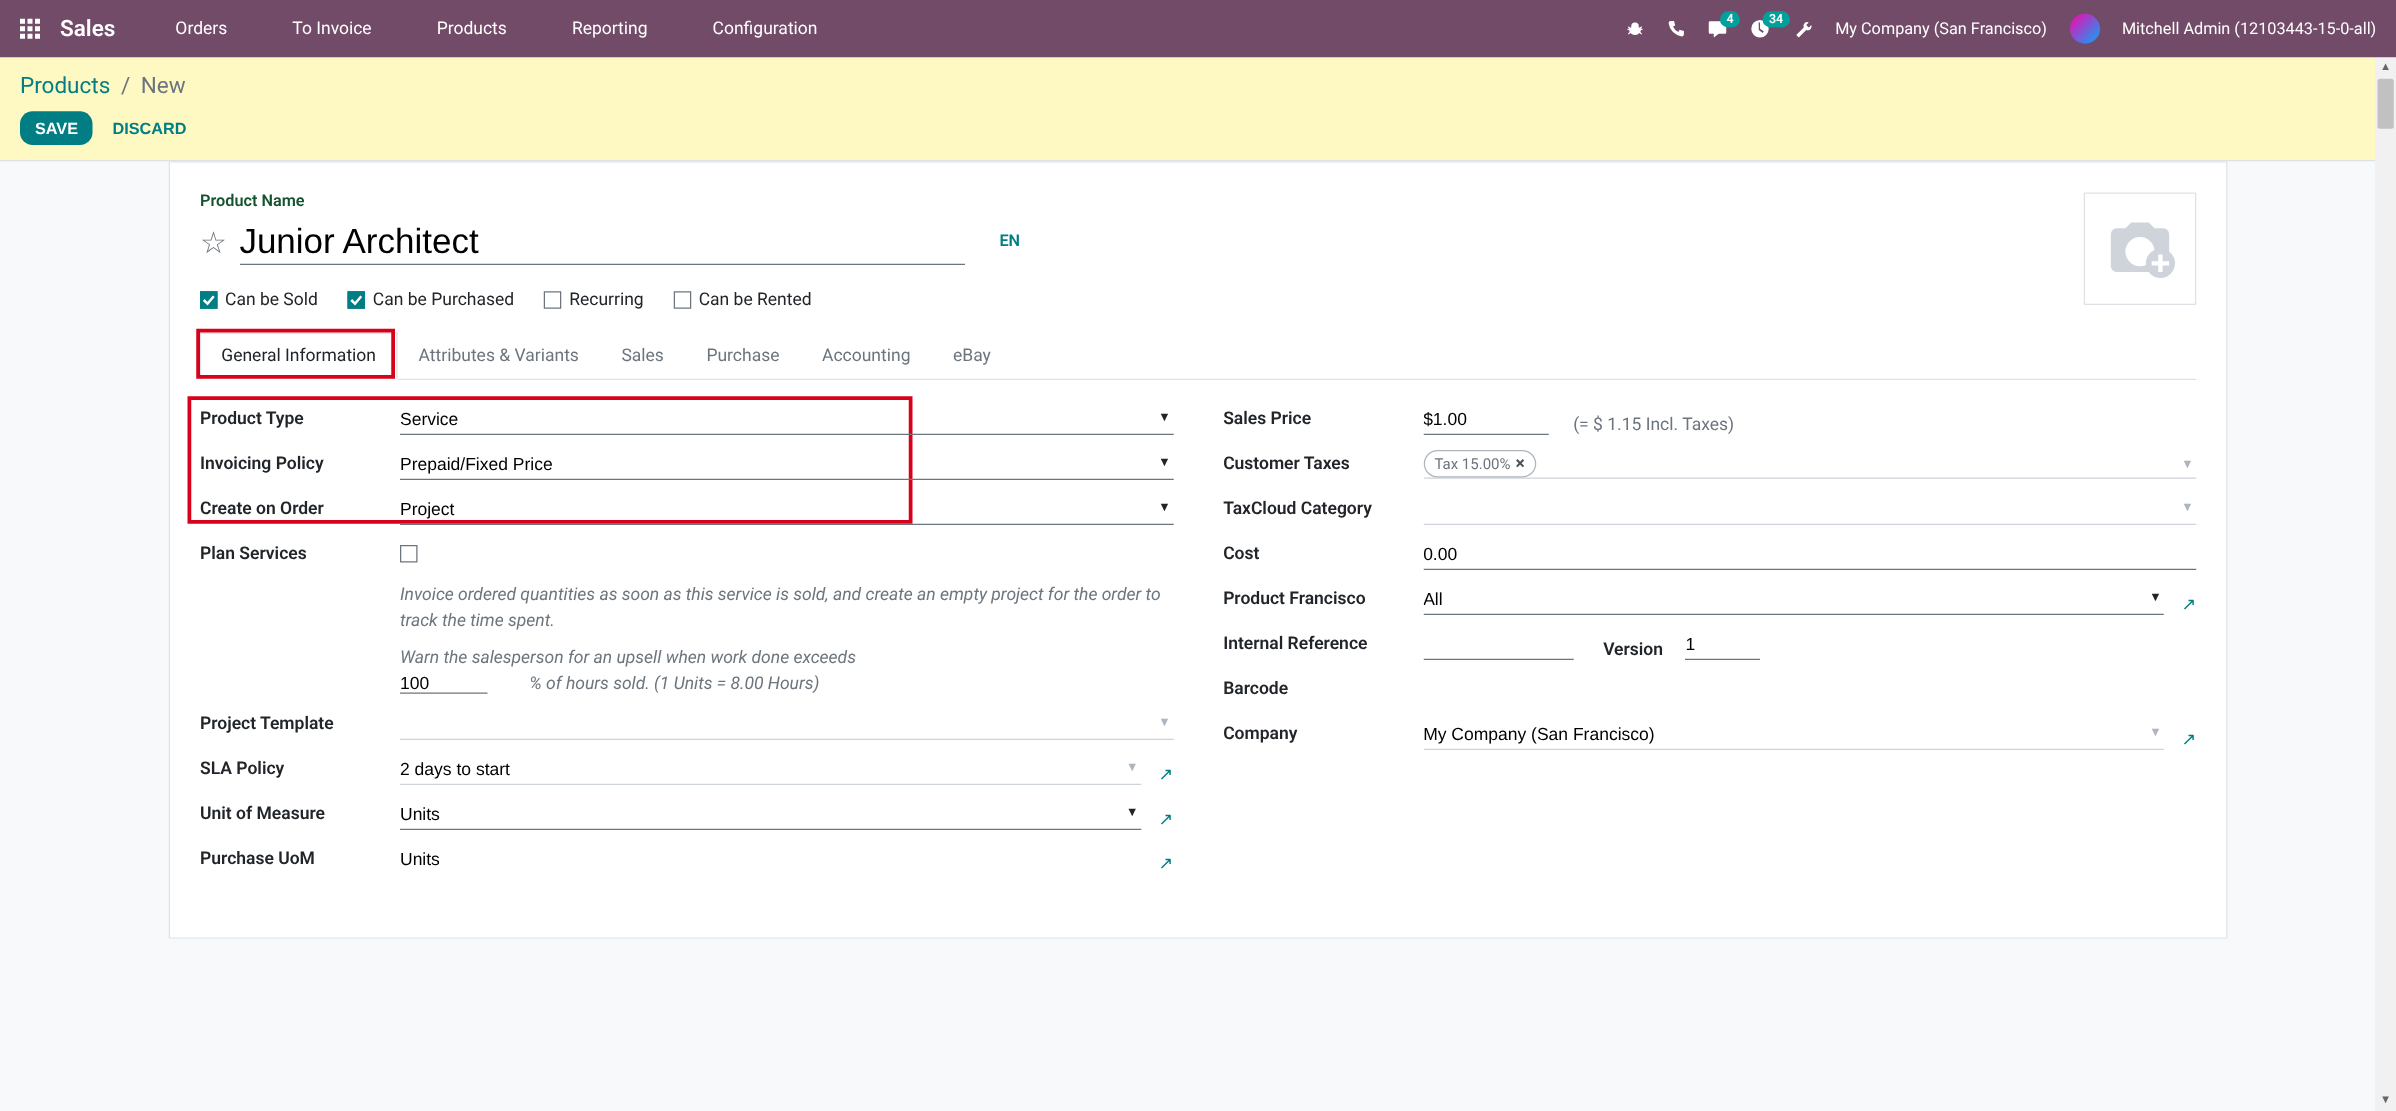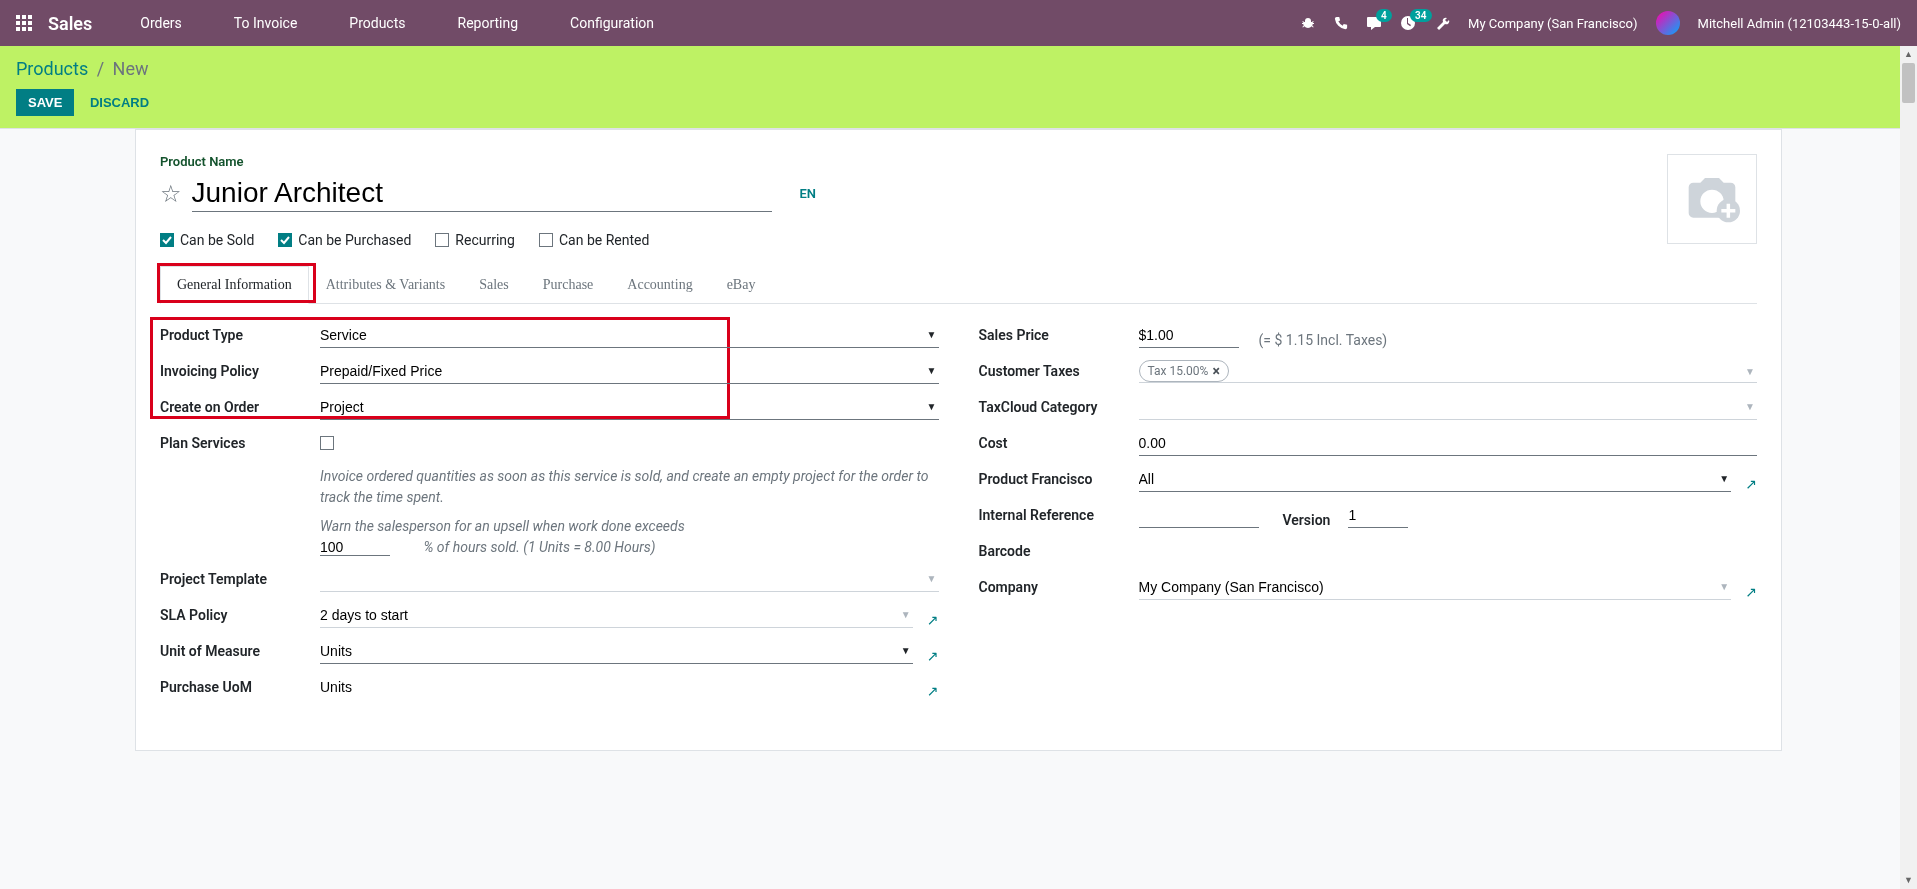--- a/index.html
+++ b/index.html
@@ -10,27 +10,27 @@
 .apps-icon span { background: #fff; }
 .brand { font-size: 18px; font-weight: 600; margin-right: 24px; }
 .nav-menu { display: flex; gap: 28px; flex: 1; }
 .nav-menu a { color: #fff; text-decoration: none; font-size: 14px; cursor: pointer; margin-left: 24px; }
 .topbar-right { display: flex; align-items: center; gap: 18px; }
 .topbar-icon { color: #fff; cursor: pointer; position: relative; display: flex; align-items: center; }
 .badge { background: #00A09D; color: #fff; font-size: 10px; padding: 1px 5px; border-radius: 8px; position: absolute; top: -6px; left: 10px; font-weight: 600; }
 .company-name { color: #fff; font-size: 13px; }
 .avatar { width: 24px; height: 24px; border-radius: 50%; background: linear-gradient(135deg, #f0a, #0af); }
 
-.actionbar { background: #bef264; padding: 12px 16px; border-bottom: 1px solid #dee2e6; }
+.actionbar { background: #fef9c3; padding: 12px 16px; border-bottom: 1px solid #dee2e6; }
 .breadcrumb { font-size: 18px; margin-bottom: 10px; }
 .breadcrumb a { color: #017e84; text-decoration: none; }
 .breadcrumb .sep { color: #6c757d; margin: 0 4px; }
 .breadcrumb .current { color: #6c757d; }
 .btn { border: none; padding: 6px 12px; font-size: 13px; font-weight: 600; cursor: pointer; }
-.btn-primary { background: #017e84; color: #fff; }
+.btn-primary { background: #017e84; color: #fff; border-radius: 10px; }
 .btn-link { background: transparent; color: #017e84; }
 
 .content { padding: 0 135px; }
 .sheet { background: #fff; border: 1px solid #dee2e6; padding: 24px 24px 40px 24px; position: relative; min-height: 600px; }
 
 .product-header { display: flex; align-items: flex-start; }
 .product-main { flex: 1; }
 .label-sm { font-size: 13px; font-weight: 600; color: #14532d; margin-bottom: 6px; display: block; }
 .name-row { display: flex; align-items: center; gap: 10px; }
 .star { font-size: 24px; color: #6c757d; cursor: pointer; }
@@ -183,21 +183,21 @@
       </div>
       <div class="image-box">
         <svg width="56" height="56" viewBox="0 0 24 24" fill="#ced4da">
             <path d="M4 5h3l2-2h6l2 2h3a2 2 0 012 2v11a2 2 0 01-2 2H4a2 2 0 01-2-2V7a2 2 0 012-2zm8 3a5 5 0 100 10 5 5 0 000-10z"></path>
             <circle cx="19" cy="17" r="5" fill="#ced4da"></circle>
             <path d="M19 14v6M16 17h6" stroke="#fff" stroke-width="1.5"></path>
           </svg>
       </div>
     </div>
 
-    <div style="position:relative;font-family:Liberation Serif, serif;">
+    <div style="position:relative;">
       <div class="tabs">
         <div class="tab active">General Information</div>
         <div class="tab">Attributes &amp; Variants</div>
         <div class="tab">Sales</div>
         <div class="tab">Purchase</div>
         <div class="tab">Accounting</div>
         <div class="tab">eBay</div>
       </div>
       <div class="highlight-box-tab" style="top:-3px; left:-3px; width:159px; height:40px;"></div>
     </div>

